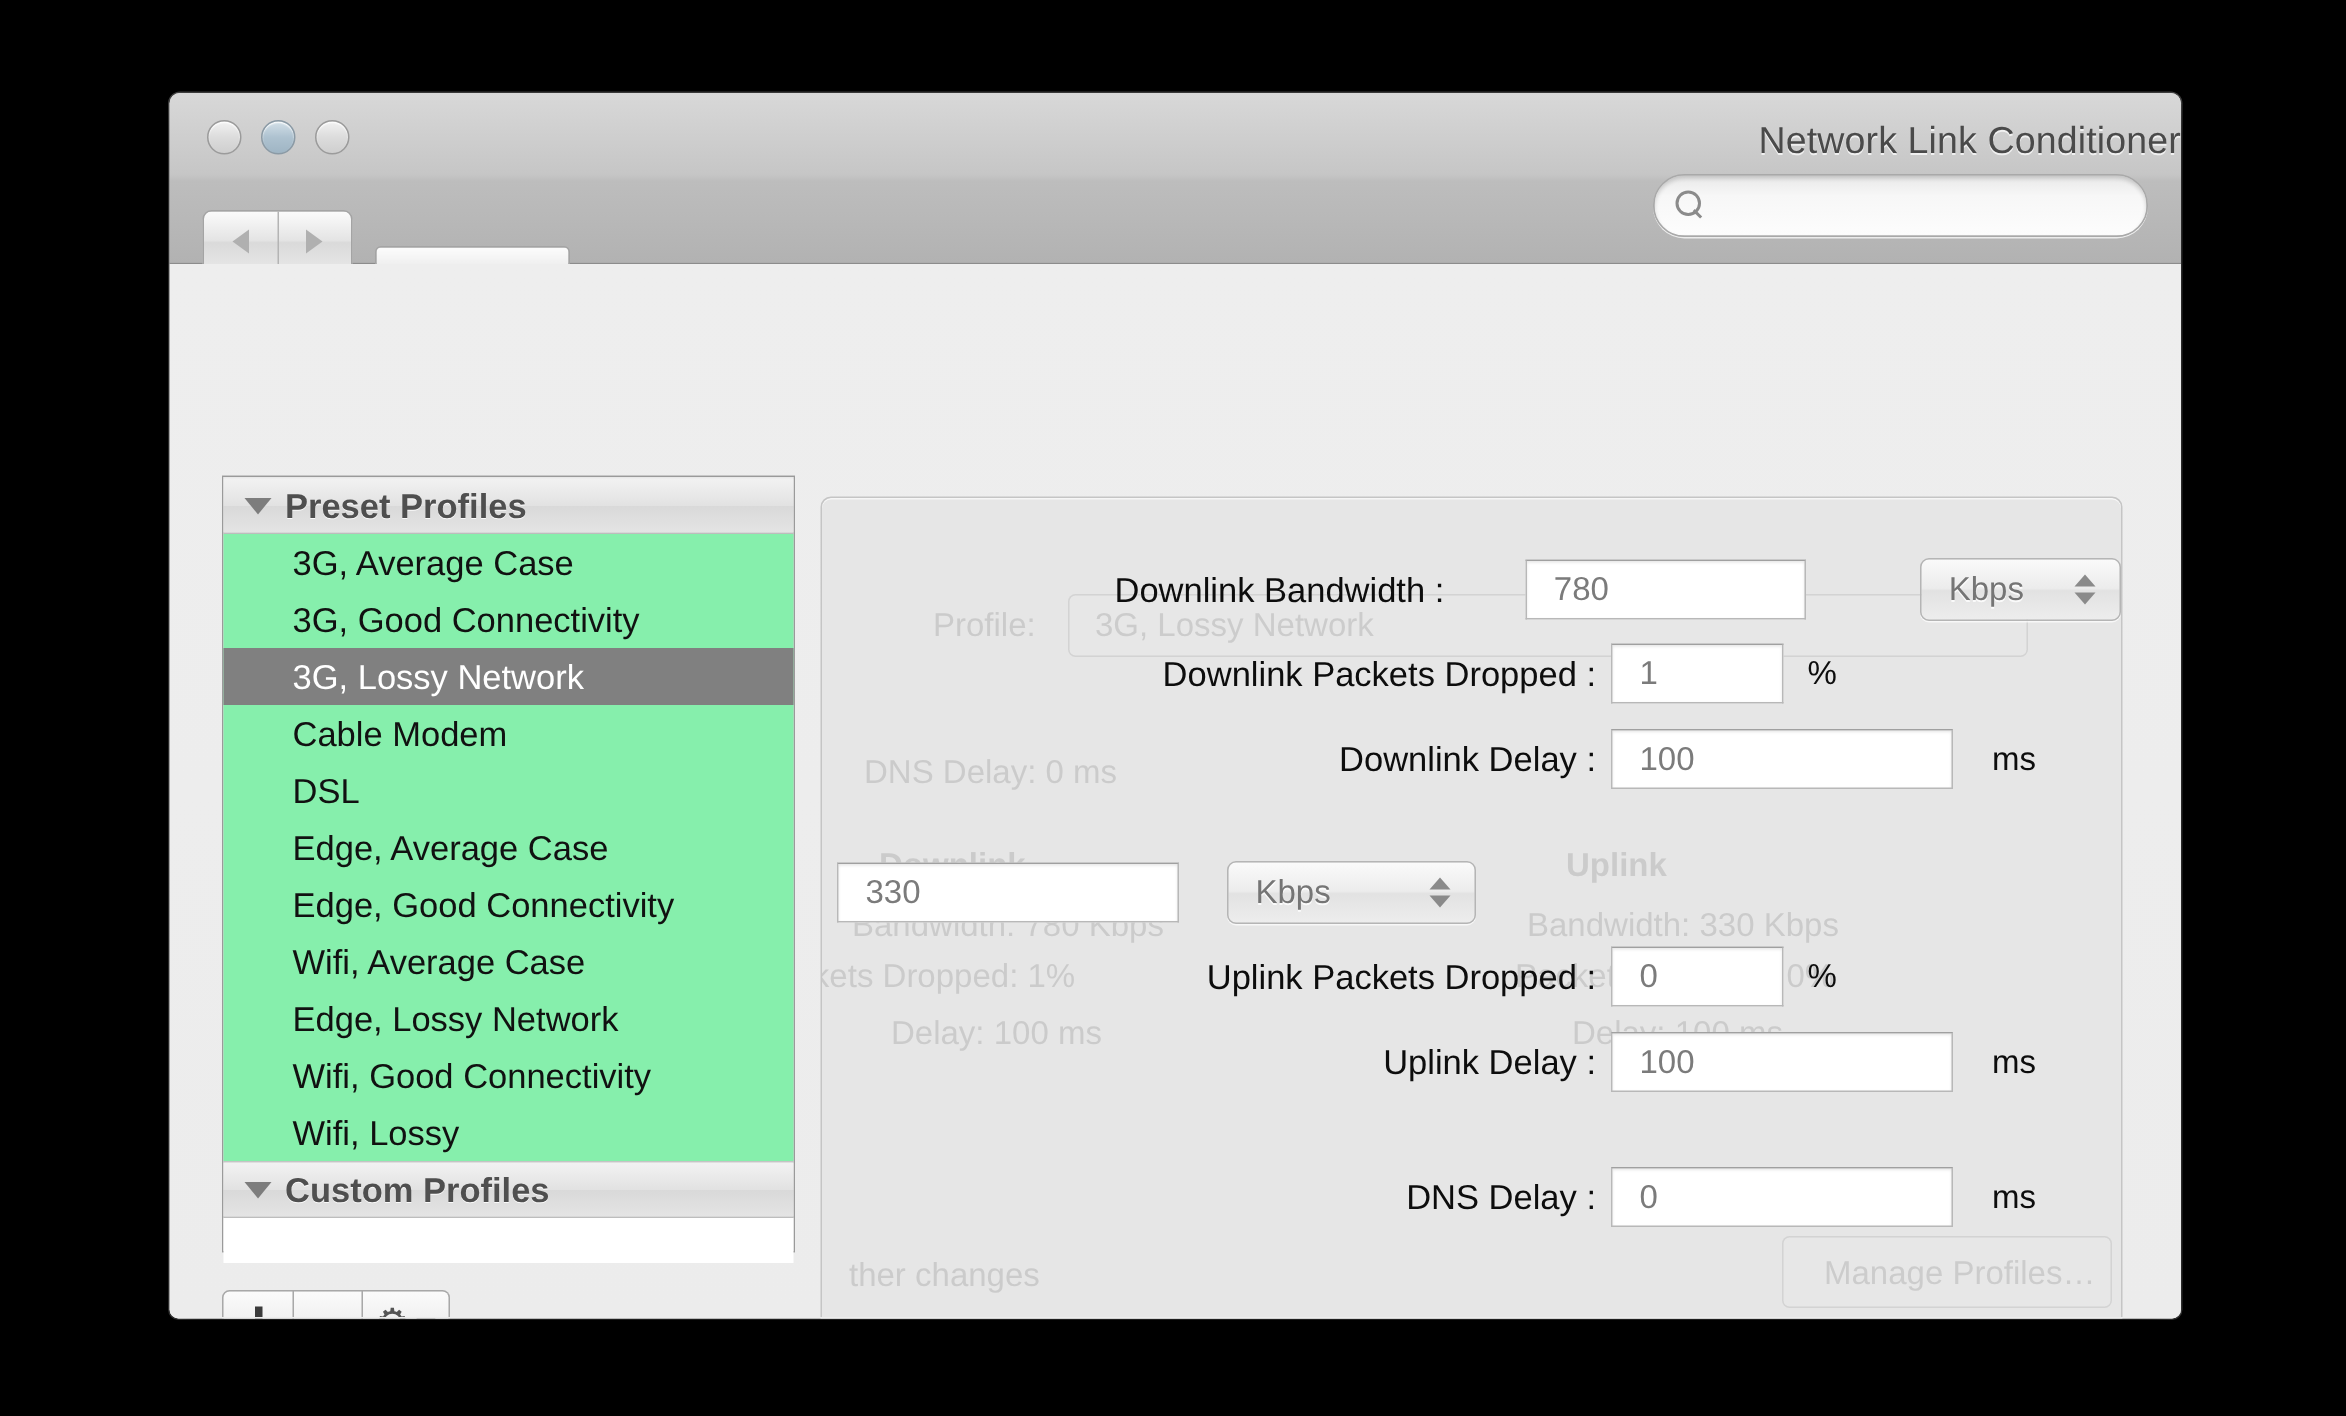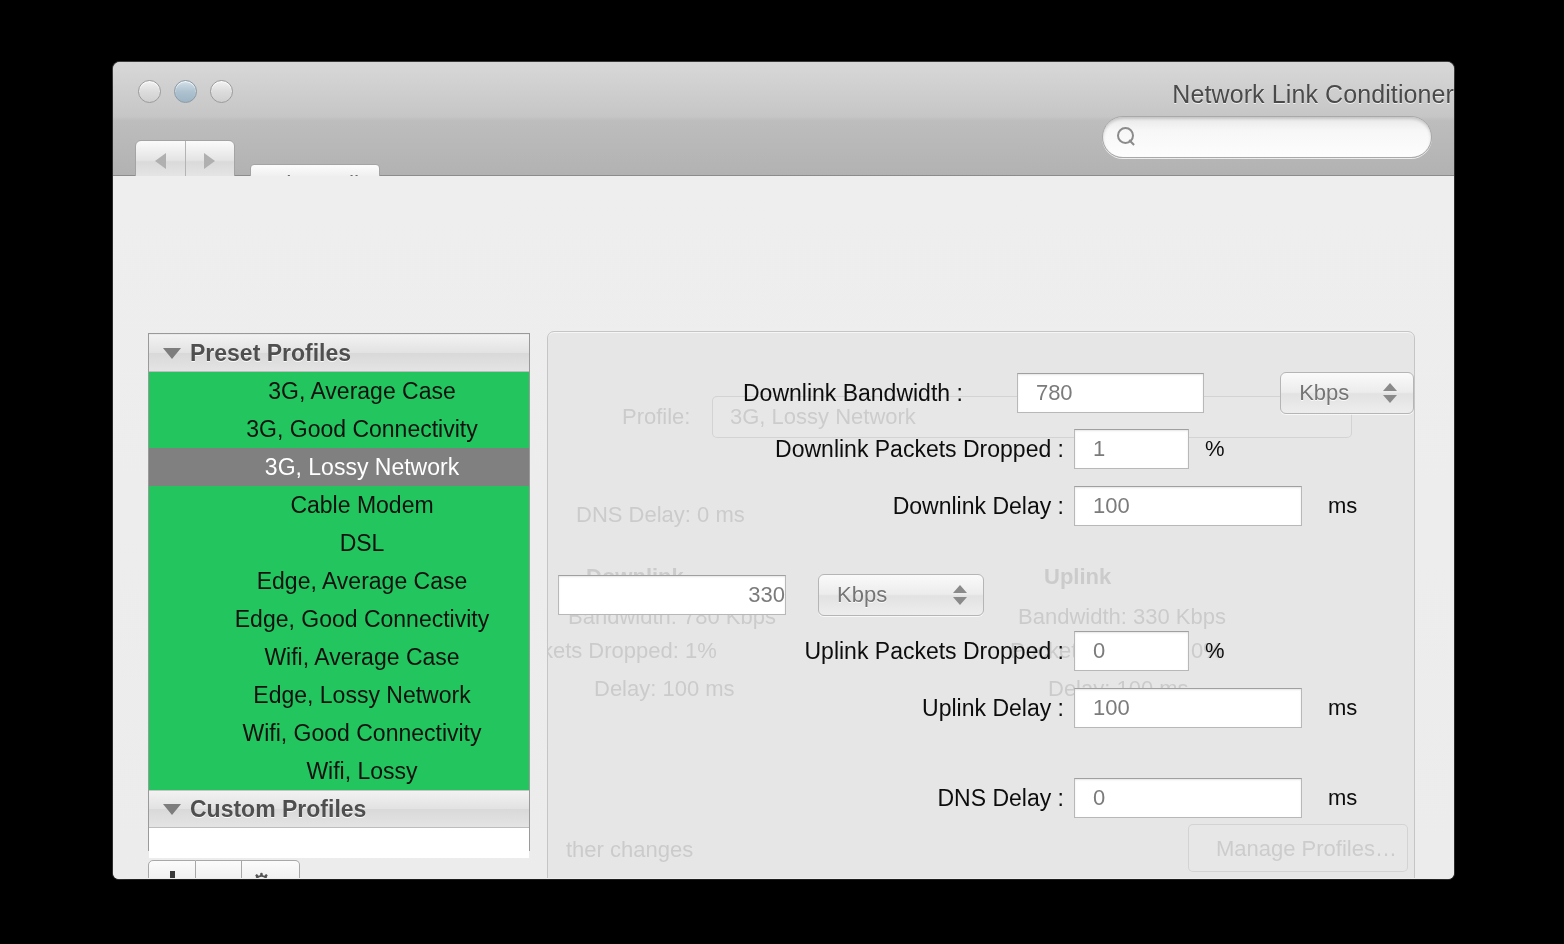--- a/index.html
+++ b/index.html
@@ -111,42 +111,42 @@
 
   
   #body {
     position: relative;
     height: 702px;
     background: linear-gradient(to bottom, #eeeeee 0%, #ececec 100%);
   }
 
   
   #sidebar {
-    position: absolute; left: 35px; top: 157px;
+    position: absolute; left: 35px; top: 141px;
     width: 382px; height: 518px;
     border: 1px solid #9a9a9a;
     background: #ffffff;
     box-shadow: inset 0 1px 2px rgba(0,0,0,0.10);
   }
   .group-header {
     height: 38px; display: flex; align-items: center;
     padding-left: 14px;
     background: linear-gradient(to bottom, #f2f2f2 0%, #e2e2e2 50%, #d9d9d9 51%, #e4e4e4 100%);
     border-bottom: 1px solid #bdbdbd;
     border-top: 1px solid #e9e9e9;
     font-size: 23px; font-weight: bold; color: #4f4f4f;
     text-shadow: 0 1px 0 rgba(255,255,255,0.85);
   }
   .group-header.second { border-top: 1px solid #c4c4c4; }
   .disclosure {
     width: 0; height: 0; margin-right: 9px;
     border-left: 9px solid transparent; border-right: 9px solid transparent;
     border-top: 11px solid #7d7d7d;
   }
-  .profile-list { background: #22c55e; text-align: center; }
+  .profile-list { background: #86efac; }
   .profile-item {
     height: 38px; line-height: 38px;
     padding-left: 46px;
     font-size: 23px; color: #111111;
     white-space: nowrap;
   }
   .profile-item.selected {
     background: #808080;
     color: #ffffff;
   }
@@ -370,21 +370,21 @@
           <div class="unit" style="margin-left:16px;">%</div>
         </div>
 
         <div class="row" style="left:0; top:154px; width:100%;">
           <div class="flabel" style="width:516px;">Downlink Delay :</div>
           <div class="field" style="width:228px; margin-left:10px;">100</div>
           <div class="unit" style="margin-left:26px;">ms</div>
         </div>
 
         <div class="row" style="left:0; top:242px; width:100%;">
-          <div class="field" style="width:228px; margin-left:10px;text-align:right;">330</div>
+          <div class="field" style="width:228px; margin-left:10px;">330</div>
           <div class="popup" style="margin-left:32px;">
             <span class="popup-label">Kbps</span>
             <span class="stepper">
               <span class="st-up"></span>
               <span class="st-dn"></span>
             </span>
           </div>
         </div>
 
         <div class="row" style="left:0; top:299px; width:100%;">

